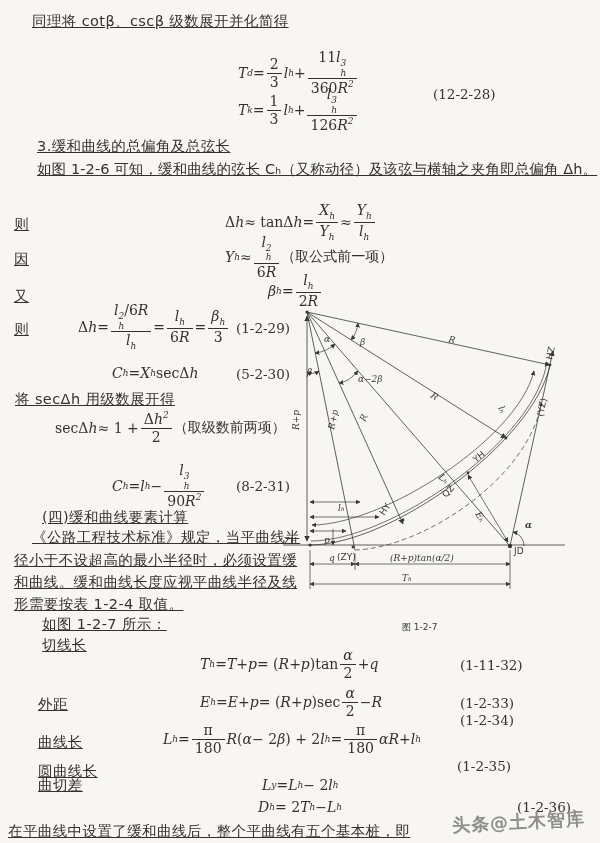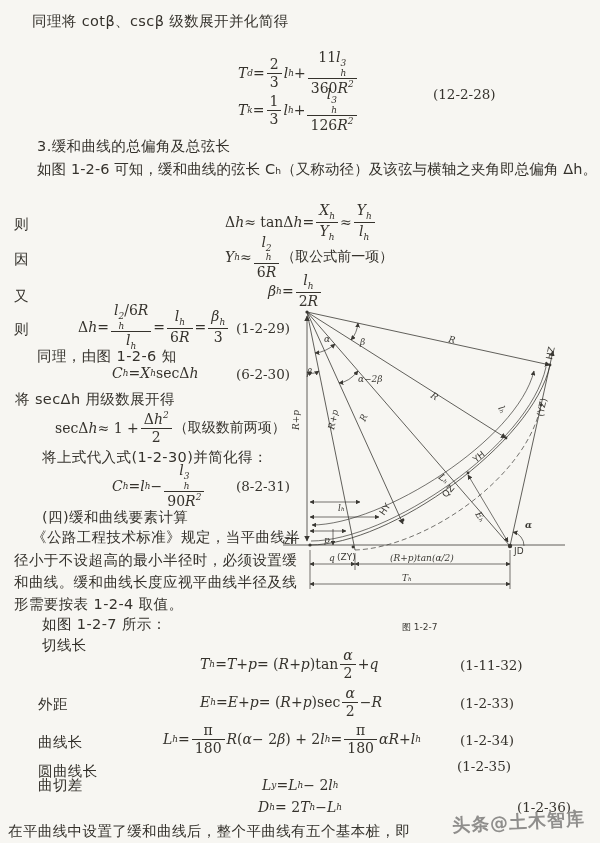--- a/index.html
+++ b/index.html
@@ -1,18 +1,18 @@
 <!DOCTYPE html>
 <html><head>
 <meta charset="utf-8">
 <style>
   html,body{margin:0;padding:0;background:#e9e8e4;}
   .page{position:relative;width:600px;height:843px;background:#f7f6f2;overflow:hidden;
         font-family:"DejaVu Sans",sans-serif;color:#35322c;}
-  .line{position:absolute;white-space:nowrap;font-size:14.5px;letter-spacing:.4px;}
+  .line{position:absolute;white-space:nowrap;font-size:14.5px;letter-spacing:.4px;text-decoration:underline;}
   .math{position:absolute;white-space:nowrap;font-family:"DejaVu Serif",serif;
         font-size:14px;display:flex;align-items:center;height:36px;}
   .math .mi{font-style:italic;}
   .math .mo{font-style:normal;}
   .frac{display:inline-block;text-align:center;vertical-align:middle;margin:0 2px;}
   .frac .num{display:block;border-bottom:1px solid #35322c;padding:0 3px;line-height:1.2;}
   .frac .den{display:block;padding:0 3px;line-height:1.2;}
   sub,sup{font-size:9px;font-style:italic;}
   .vss{display:inline-flex;flex-direction:column;font-size:9px;line-height:1.05;
        vertical-align:-4px;font-style:italic;text-align:left;}
@@ -31,23 +31,21 @@
 
   <div class="line" style="left:32px;top:12px">同理将 cotβ、cscβ 级数展开并化简得</div>
   <div class="line" style="left:37px;top:137px">3.缓和曲线的总偏角及总弦长</div>
   <div class="line" style="left:37px;top:160px;letter-spacing:.1px">如图 1-2-6 可知，缓和曲线的弦长 Cₕ（又称动径）及该弦与横轴之夹角即总偏角 Δh。</div>
 
   <div class="line" style="left:14px;top:215px">则</div>
   <div class="line" style="left:14px;top:250px">因</div>
   <div class="line" style="left:14px;top:287px">又</div>
   <div class="line" style="left:14px;top:320px">则</div>
 
-  <div class="line" style="left:37px;top:347px">同理，由图 1-2-6 知</div>
   <div class="line" style="left:15px;top:390px">将 secΔh 用级数展开得</div>
-  <div class="line" style="left:42px;top:448px">将上式代入式(1-2-30)并简化得：</div>
   <div class="line" style="left:42px;top:508px">(四)缓和曲线要素计算</div>
   <div class="line" style="left:32px;top:528px">《公路工程技术标准》规定，当平曲线半</div>
   <div class="line" style="left:14px;top:551px">径小于不设超高的最小半径时，必须设置缓</div>
   <div class="line" style="left:14px;top:573px">和曲线。缓和曲线长度应视平曲线半径及线</div>
   <div class="line" style="left:14px;top:595px">形需要按表 1-2-4 取值。</div>
   <div class="line" style="left:42px;top:615px">如图 1-2-7 所示：</div>
   <div class="line" style="left:42px;top:636px">切线长</div>
   <div class="line" style="left:38px;top:695px">外距</div>
   <div class="line" style="left:38px;top:733px">曲线长</div>
   <div class="line" style="left:38px;top:762px">圆曲线长</div>
@@ -270,25 +268,25 @@
       <span class="mo"> = 2</span>
       <span class="mi">T</span>
       <sub>h</sub>
       <span class="mo"> − </span>
       <span class="mi">L</span>
       <sub>h</sub>
     </div>
 
   <div class="eqnum" style="left:433px;top:86px">(12-2-28)</div>
   <div class="eqnum" style="left:236px;top:320px">(1-2-29)</div>
-  <div class="eqnum" style="left:236px;top:366px">(6-2-30)</div>
+  <div class="eqnum" style="left:236px;top:366px">(5-2-30)</div>
   <div class="eqnum" style="left:236px;top:478px">(8-2-31)</div>
   <div class="eqnum" style="left:460px;top:657px">(1-11-32)</div>
   <div class="eqnum" style="left:460px;top:695px">(1-2-33)</div>
-  <div class="eqnum" style="left:460px;top:732px">(1-2-34)</div>
+  <div class="eqnum" style="left:460px;top:712px">(1-2-34)</div>
   <div class="eqnum" style="left:457px;top:758px">(1-2-35)</div>
   <div class="eqnum" style="left:517px;top:799px">(1-2-36)</div>
 
   <svg style="position:absolute;left:280px;top:298px" width="320" height="345" viewBox="0 0 320 345">
     <defs>
       <marker id="ar" viewBox="0 0 10 10" refX="9" refY="5" markerWidth="7" markerHeight="7" orient="auto-start-reverse">
         <path d="M0,0 L10,5 L0,10 z" fill="#3a3833"></path>
       </marker>
     </defs>
 

